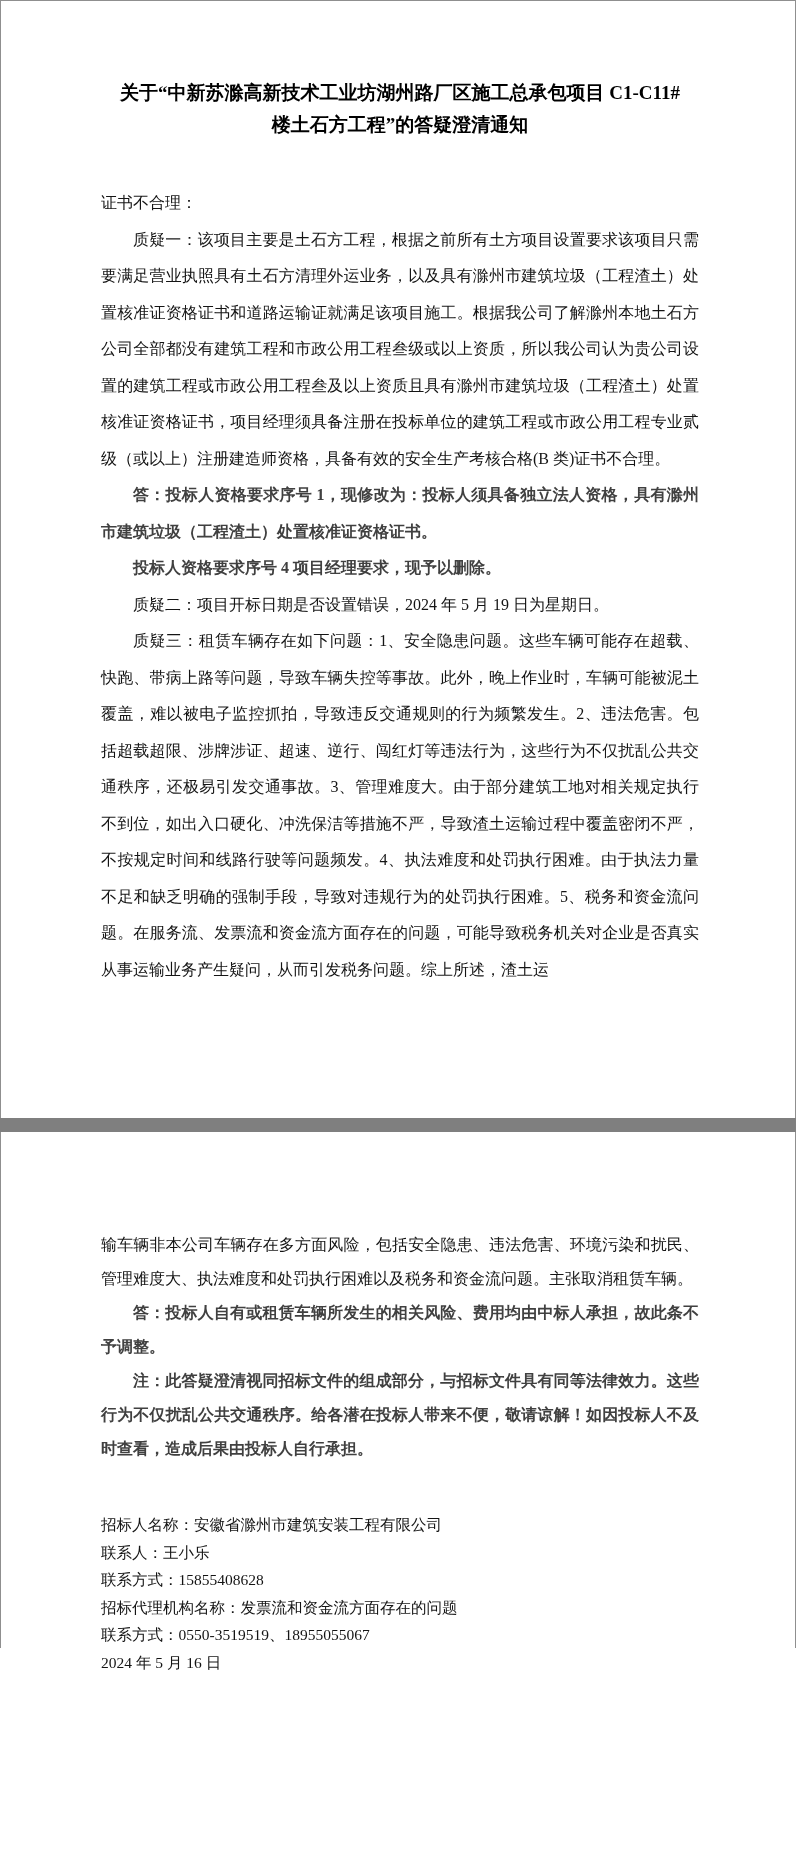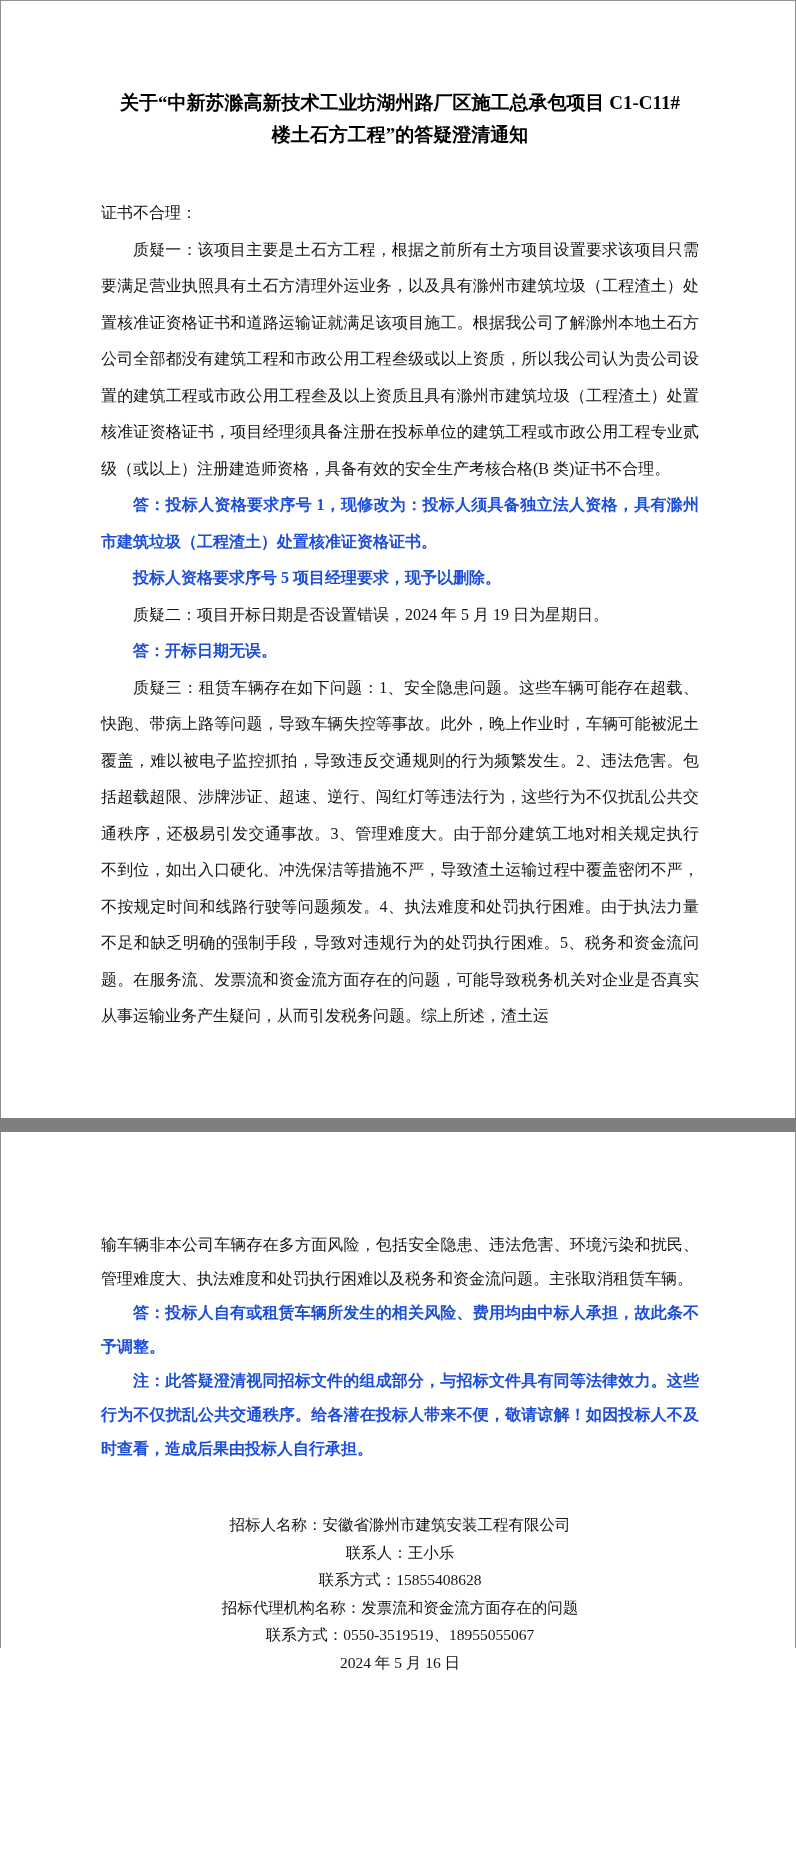--- a/index.html
+++ b/index.html
@@ -17,21 +17,21 @@
   }
   .page {
     box-sizing: border-box;
     background: #ffffff;
     border-left: 1px solid #8f8f8f;
     border-right: 1px solid #8f8f8f;
   }
   .page-1 {
     height: 1118px;
     border-top: 1px solid #8f8f8f;
-    padding: 16px 96px 0 100px;
+    padding: 6px 96px 0 100px;
   }
   .page-gap {
     height: 14px;
     background: #7f7f7f;
   }
   .page-2 {
     height: 516px;
     padding: 96px 96px 7px 100px;
   }
   .doc-title {
@@ -46,47 +46,46 @@
     margin: 0;
     font-size: 16px;
     line-height: 36.5px;
     text-align: justify;
     text-justify: inter-ideograph;
   }
   .page-2 .body-text p {
     line-height: 34px;
   }
   .indent { text-indent: 2em; }
-  .bold { font-weight: bold; color: #1d4ed8; }
+  .bold { font-weight: bold; color: #404040; }
   .footer-block {
     margin-top: 45px;
   }
   .footer-block p {
     margin: 0;
     font-size: 15.5px;
     line-height: 27.5px;
-    text-align: center;
+    text-align: left;
     text-indent: 0;
   }
 </style>
 </head>
 <body>
 
 <div class="viewport">
 
   <div class="page page-1">
     <div class="doc-title">关于“中新苏滁高新技术工业坊湖州路厂区施工总承包项目 C1-C11#楼土石方工程”的答疑澄清通知</div>
 
     <div class="body-text">
       <p>证书不合理：</p>
       <p class="indent">质疑一：该项目主要是土石方工程，根据之前所有土方项目设置要求该项目只需要满足营业执照具有土石方清理外运业务，以及具有滁州市建筑垃圾（工程渣土）处置核准证资格证书和道路运输证就满足该项目施工。根据我公司了解滁州本地土石方公司全部都没有建筑工程和市政公用工程叁级或以上资质，所以我公司认为贵公司设置的建筑工程或市政公用工程叁及以上资质且具有滁州市建筑垃圾（工程渣土）处置核准证资格证书，项目经理须具备注册在投标单位的建筑工程或市政公用工程专业贰级（或以上）注册建造师资格，具备有效的安全生产考核合格(B 类)证书不合理。</p>
       <p class="indent bold">答：投标人资格要求序号 1，现修改为：投标人须具备独立法人资格，具有滁州市建筑垃圾（工程渣土）处置核准证资格证书。</p>
-      <p class="indent bold">投标人资格要求序号 5 项目经理要求，现予以删除。</p>
+      <p class="indent bold">投标人资格要求序号 4 项目经理要求，现予以删除。</p>
       <p class="indent">质疑二：项目开标日期是否设置错误，2024 年 5 月 19 日为星期日。</p>
-      <p class="indent bold">答：开标日期无误。</p>
       <p class="indent">质疑三：租赁车辆存在如下问题：1、安全隐患问题。这些车辆可能存在超载、快跑、带病上路等问题，导致车辆失控等事故。此外，晚上作业时，车辆可能被泥土覆盖，难以被电子监控抓拍，导致违反交通规则的行为频繁发生。2、违法危害。包括超载超限、涉牌涉证、超速、逆行、闯红灯等违法行为，这些行为不仅扰乱公共交通秩序，还极易引发交通事故。3、管理难度大。由于部分建筑工地对相关规定执行不到位，如出入口硬化、冲洗保洁等措施不严，导致渣土运输过程中覆盖密闭不严，不按规定时间和线路行驶等问题频发。4、执法难度和处罚执行困难。由于执法力量不足和缺乏明确的强制手段，导致对违规行为的处罚执行困难。5、税务和资金流问题。在服务流、发票流和资金流方面存在的问题，可能导致税务机关对企业是否真实从事运输业务产生疑问，从而引发税务问题。综上所述，渣土运</p>
     </div>
   </div>
 
   <div class="page-gap"></div>
 
   <div class="page page-2">
     <div class="body-text">
       <p>输车辆非本公司车辆存在多方面风险，包括安全隐患、违法危害、环境污染和扰民、管理难度大、执法难度和处罚执行困难以及税务和资金流问题。主张取消租赁车辆。</p>
       <p class="indent bold">答：投标人自有或租赁车辆所发生的相关风险、费用均由中标人承担，故此条不予调整。</p>

